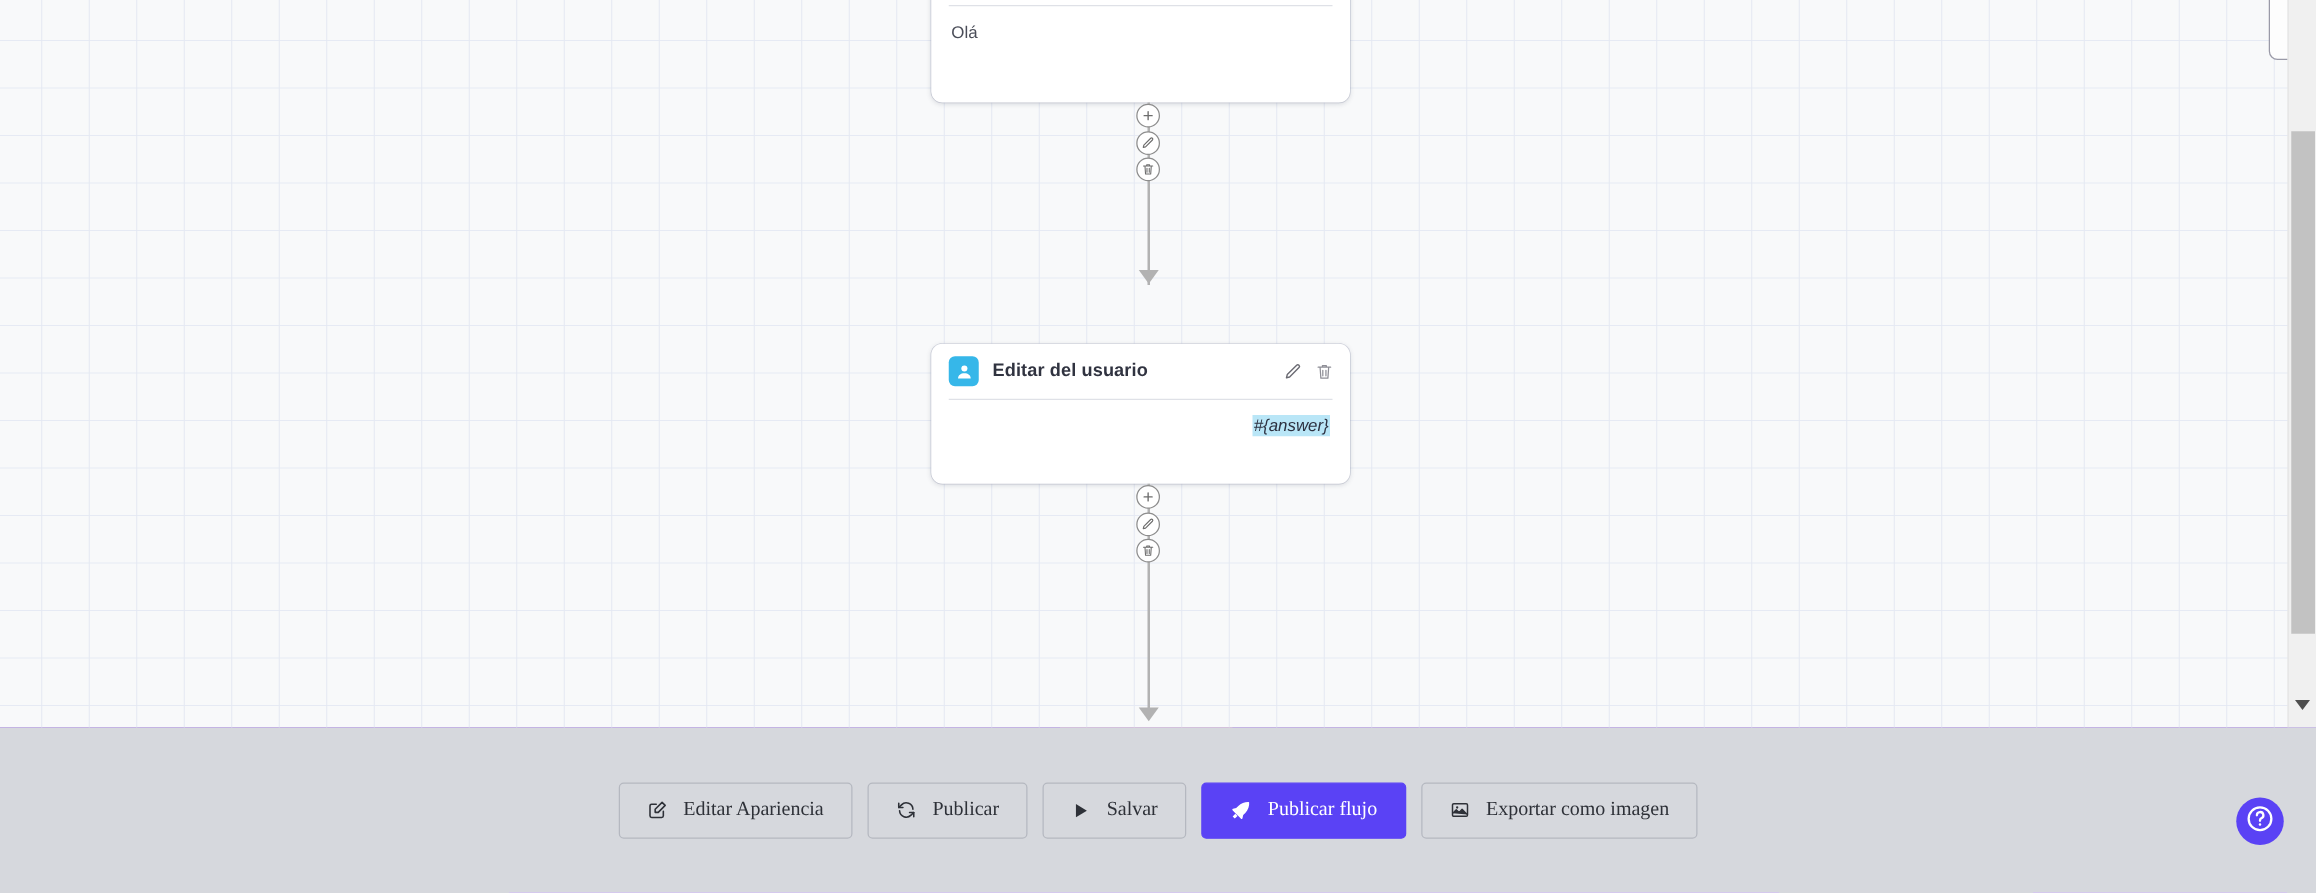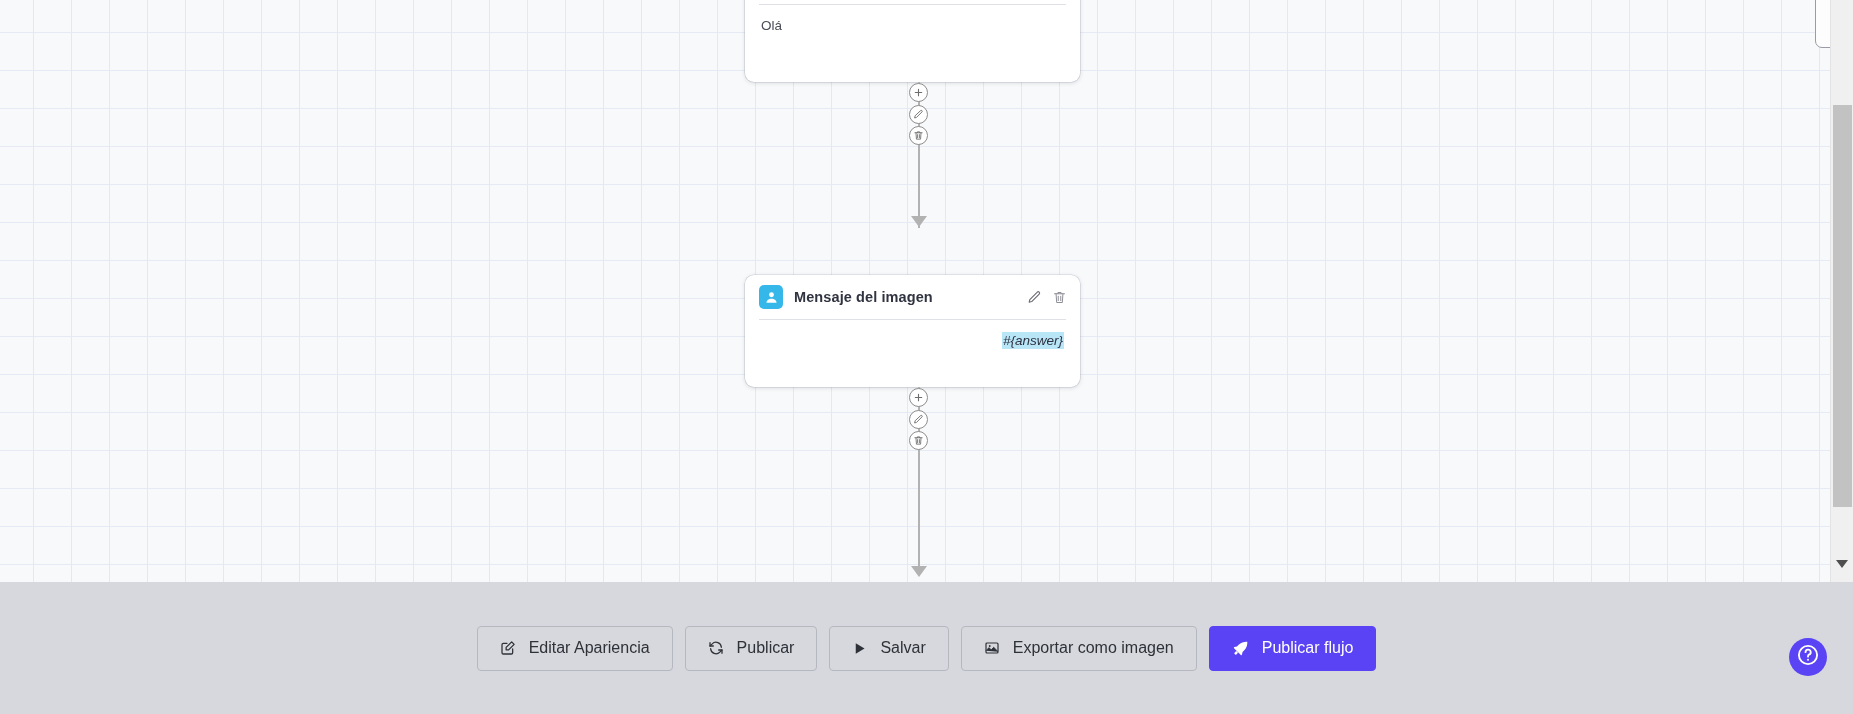--- a/index.html
+++ b/index.html
@@ -192,21 +192,21 @@
     background: #d6d8dd;
     border: 1px solid #b5b8c0;
     border-radius: 4px;
     display: flex;
     align-items: center;
     gap: 13px;
     font-size: 16px;
     color: #2e3138;
     cursor: pointer;
     white-space: nowrap;
-    font-family: Liberation Sans, sans-serif;
+    font-family: Liberation Serif, serif;
   }
   .tb-btn.primary {
     background: #5a42f5;
     border-color: #5a42f5;
     color: #ffffff;
   }
   .tb-ico { display: flex; align-items: center; }
   .red-dot {
     position: absolute;
     right: -6px; top: -6px;
@@ -267,21 +267,21 @@
     </div>
 
     <div class="node node-user">
       <div class="node-head">
         <span class="node-icon user">
           <svg width="15" height="15" viewBox="0 0 24 24" fill="#ffffff">
             <circle cx="12" cy="7.6" r="3.9"></circle>
             <path d="M3.9 20.5c0-4.1 3.6-6.6 8.1-6.6s8.1 2.5 8.1 6.6z"></path>
           </svg>
         </span>
-        <span class="node-title">Mensaje del imagen</span>
+        <span class="node-title">Editar del usuario</span>
         <span class="node-actions">
           <span class="act-btn">
             <svg width="15" height="15" viewBox="0 0 24 24" fill="none" stroke="#6b6b73" stroke-width="1.8" stroke-linecap="round" stroke-linejoin="round">
               <path d="M16.5 3.5a2.1 2.1 0 0 1 3 3L7.5 18.5l-4 1 1-4z"></path>
             </svg>
           </span>
           <span class="act-btn">
             <svg width="15" height="15" viewBox="0 0 24 24" fill="none" stroke="#8e8e96" stroke-width="1.6" stroke-linecap="round" stroke-linejoin="round">
               <path d="M4 6h16M9.5 6V4h5v2M6.5 6l1 14h9l1-14M10 10v7M14 10v7"></path>
             </svg>
@@ -350,38 +350,38 @@
 
     <button class="tb-btn">
       <span class="tb-ico">
         <svg width="15" height="15" viewBox="0 0 24 24" fill="#2e3138">
           <path d="M6 3.5l14 8.5-14 8.5z"></path>
         </svg>
       </span>
       <span>Salvar</span>
     </button>
 
+    <button class="tb-btn primary">
+      <span class="tb-ico">
+        <svg width="17" height="17" viewBox="0 0 24 24" fill="#ffffff">
+          <path d="M21.6 2.4c-3.6-.5-9 1.1-12.2 4.3L7 9.1l-3.6.8a1 1 0 0 0-.5 1.7l2.4 2.4 4.7 4.7 2.4 2.4a1 1 0 0 0 1.7-.5l.8-3.6 2.4-2.4c3.2-3.2 4.8-8.6 4.3-12.2zM6 15.5l-3 3.1 2.4 2.4L8.5 18z"></path>
+        </svg>
+      </span>
+      <span>Publicar flujo</span>
+    </button>
+
     <button class="tb-btn">
       <span class="tb-ico">
         <svg width="16" height="16" viewBox="0 0 24 24" fill="none" stroke="#2e3138" stroke-width="1.8" stroke-linejoin="round">
           <rect x="3" y="4.5" width="18" height="15" rx="1.5"></rect>
           <path d="M3 16l4.5-4.5 3.5 3.5 3.5-4 6.5 6.5" fill="#2e3138" stroke="#2e3138" stroke-width="1.5"></path>
           <circle cx="8.6" cy="9" r="1.4" fill="#2e3138" stroke="none"></circle>
         </svg>
       </span>
       <span>Exportar como imagen</span>
-    </button>
-
-    <button class="tb-btn primary">
-      <span class="tb-ico">
-        <svg width="17" height="17" viewBox="0 0 24 24" fill="#ffffff">
-          <path d="M21.6 2.4c-3.6-.5-9 1.1-12.2 4.3L7 9.1l-3.6.8a1 1 0 0 0-.5 1.7l2.4 2.4 4.7 4.7 2.4 2.4a1 1 0 0 0 1.7-.5l.8-3.6 2.4-2.4c3.2-3.2 4.8-8.6 4.3-12.2zM6 15.5l-3 3.1 2.4 2.4L8.5 18z"></path>
-        </svg>
-      </span>
-      <span>Publicar flujo</span>
     </button>
 
   </div>
 
   <div class="help-fab">
     <span>
       <svg width="26" height="26" viewBox="0 0 24 24" fill="none" stroke="#ffffff" stroke-width="1.7" stroke-linecap="round">
         <circle cx="12" cy="12" r="8.4"></circle>
         <path d="M9.7 9.4a2.4 2.4 0 1 1 3.2 2.3c-.6.3-.9.8-.9 1.5v.3"></path>
         <circle cx="12" cy="16.3" r="0.9" fill="#ffffff" stroke="none"></circle>

